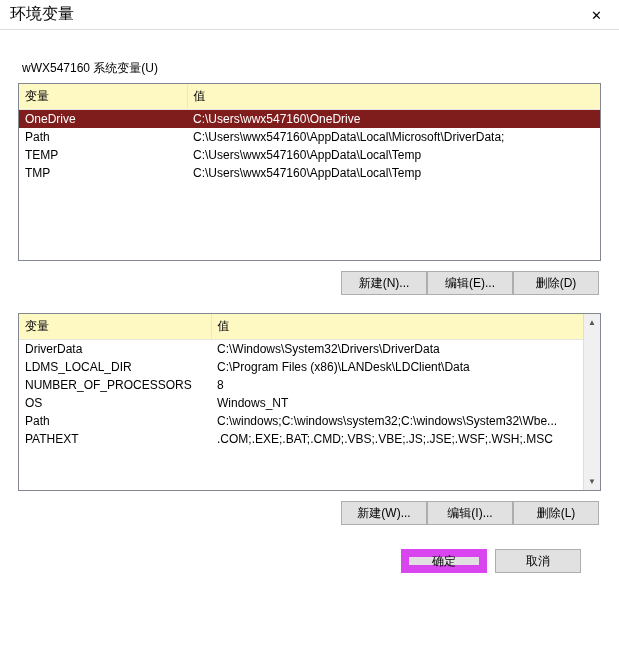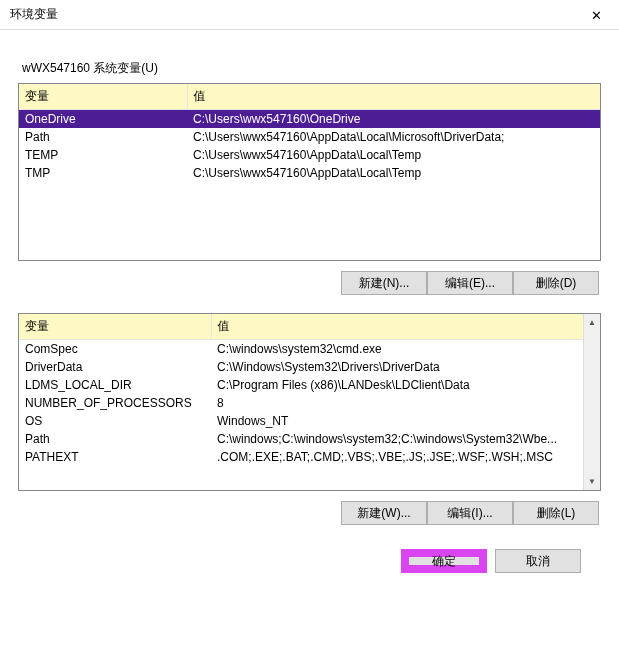--- a/index.html
+++ b/index.html
@@ -14,21 +14,21 @@
     overflow: hidden;
   }
   .titlebar {
     height: 30px;
     border-bottom: 1px solid #ddd;
     display: flex;
     align-items: center;
     padding-left: 10px;
     position: relative;
   }
-  .titlebar-title { font-size: 12px; }
+  .titlebar-title { font-size: 16px; }
   .titlebar-close {
     position: absolute;
     right: 0; top: 0;
     width: 45px; height: 30px;
     display: flex; align-items: center; justify-content: center;
     font-size: 13px;
     font-family: Arial, sans-serif;
   }
   .content { padding: 12px 18px 16px 18px; }
   .group { margin-bottom: 18px; }
@@ -56,21 +56,21 @@
   }
   thead th:last-child { border-right: none; }
   tbody td {
     padding: 2px 6px;
     font-size: 12px;
     white-space: nowrap;
     overflow: hidden;
     text-overflow: ellipsis;
   }
   tr.selected td {
-    background: #4c1d95;
+    background: #7f1d1d;
     color: #fff;
   }
   .col-name { width: 168px; }
   .col-sys-name { width: 192px; }
   .scrollbar {
     position: absolute;
     right: 0; top: 0; bottom: 0;
     width: 17px;
     background: #f0f0f0;
     border-left: 1px solid #ddd;
@@ -173,24 +173,20 @@
               <col>
             </colgroup>
           <thead>
             <tr>
               <th>变量</th>
               <th>值</th>
             </tr>
           </thead>
           <tbody id="sys-tbody">
               <tr>
-                <td>ComSpec</td>
-                <td>C:\windows\system32\cmd.exe</td>
-              </tr>
-              <tr>
                 <td>DriverData</td>
                 <td>C:\Windows\System32\Drivers\DriverData</td>
               </tr>
               <tr>
                 <td>LDMS_LOCAL_DIR</td>
                 <td>C:\Program Files (x86)\LANDesk\LDClient\Data</td>
               </tr>
               <tr>
                 <td>NUMBER_OF_PROCESSORS</td>
                 <td>8</td>

